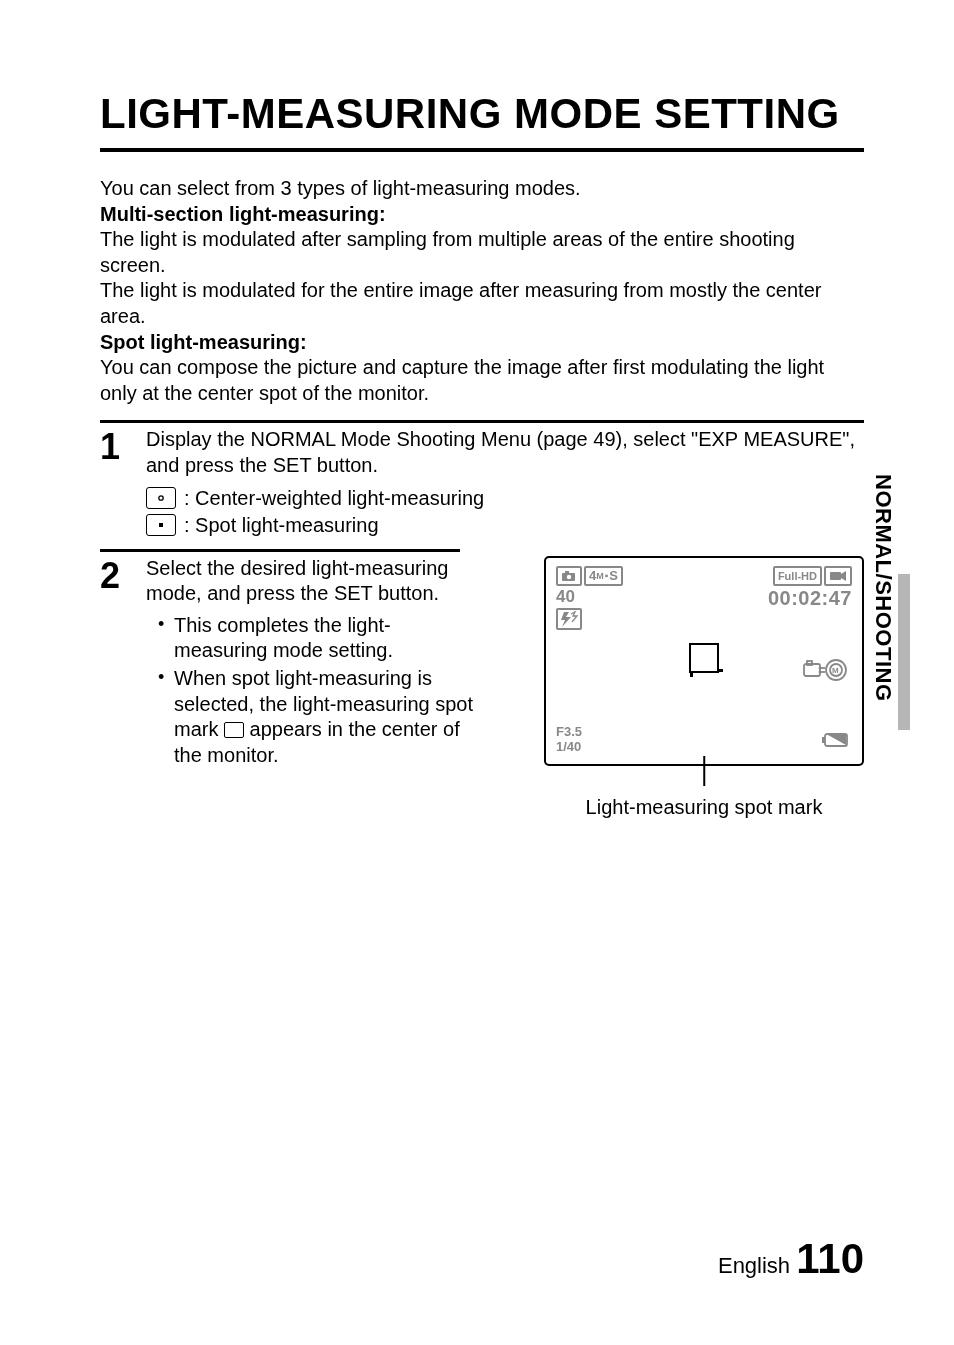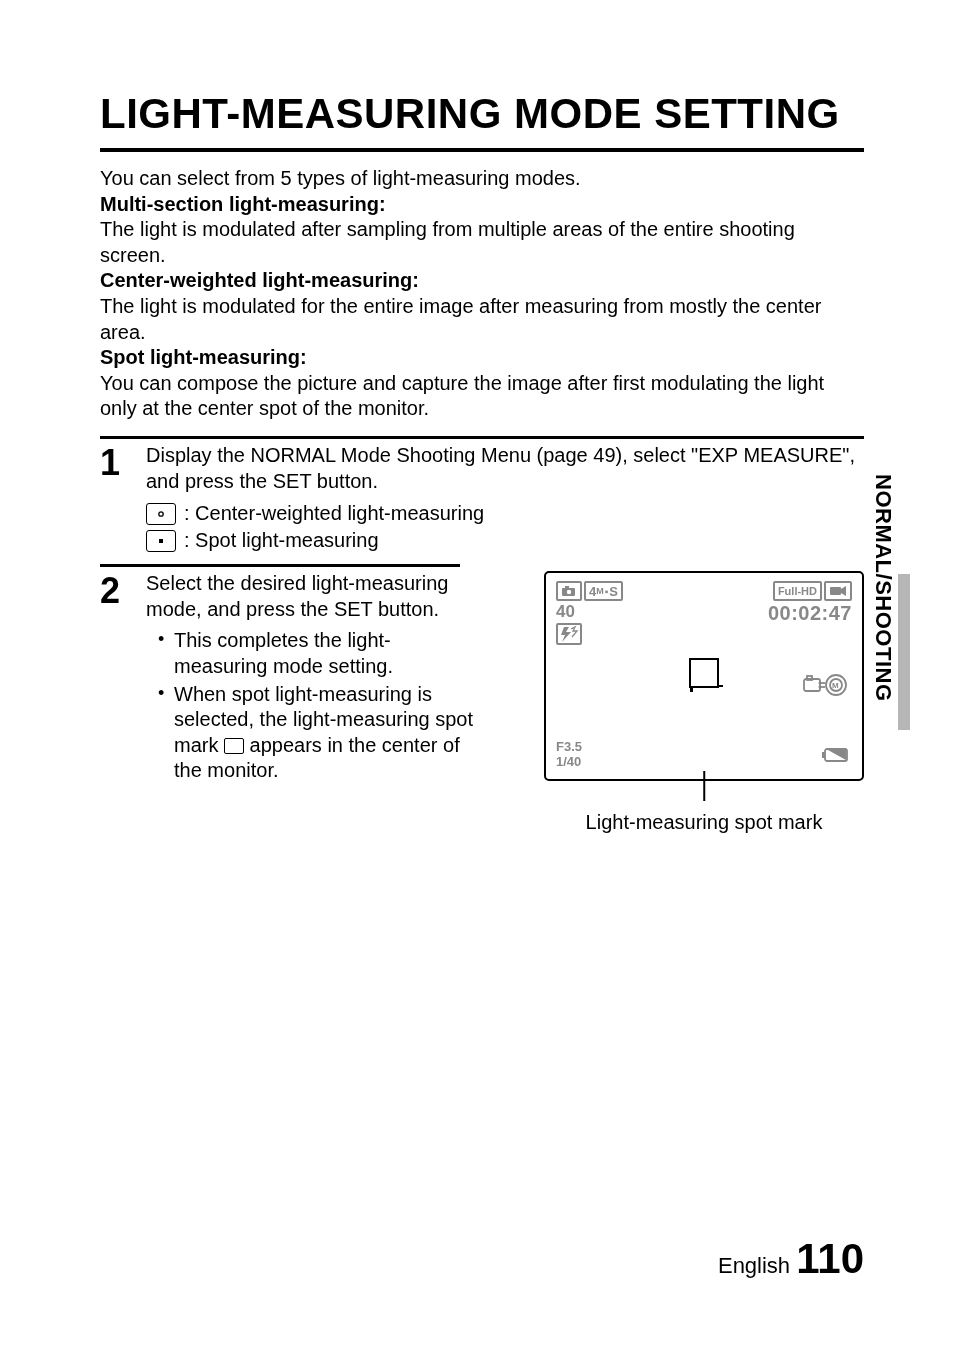--- a/index.html
+++ b/index.html
@@ -39,21 +39,21 @@
     font-weight: bold;
     font-size: 22px;
     letter-spacing: 0.5px;
   }
   h1.title {
     font-size: 42px;
     font-weight: 900;
     letter-spacing: 0.5px;
     border-bottom: 4px solid #000;
     padding-bottom: 10px;
-    margin-bottom: 14px;
+    margin-bottom: 24px;
   }
   .intro { font-size: 20px; line-height: 1.28; }
   .intro .bold { font-weight: bold; }
   .steps { margin-top: 14px; }
   .step-sep {
     border-top: 3.5px solid #000;
     margin-top: 12px;
     margin-bottom: 4px;
   }
   .step-sep.short { width: 360px; }
@@ -187,24 +187,23 @@
 <div class="page">
 
   <div class="side-tab">
     <span class="txt">NORMAL/SHOOTING</span>
     <div class="bar"></div>
   </div>
 
   <h1 class="title">LIGHT-MEASURING MODE SETTING</h1>
 
   <div class="intro">
-    <div>You can select from 5 types of light-measuring modes.</div>
+    <div>You can select from 3 types of light-measuring modes.</div>
     <div class="bold">Multi-section light-measuring:</div>
     <div>The light is modulated after sampling from multiple areas of the entire shooting screen.</div>
-    <div class="bold">Center-weighted light-measuring:</div>
     <div>The light is modulated for the entire image after measuring from mostly the center area.</div>
     <div class="bold">Spot light-measuring:</div>
     <div>You can compose the picture and capture the image after first modulating the light only at the center spot of the monitor.</div>
   </div>
 
   <div class="steps">
     <div class="step-sep"></div>
     <div class="step">
       <div class="step-num">1</div>
       <div class="step-body">

